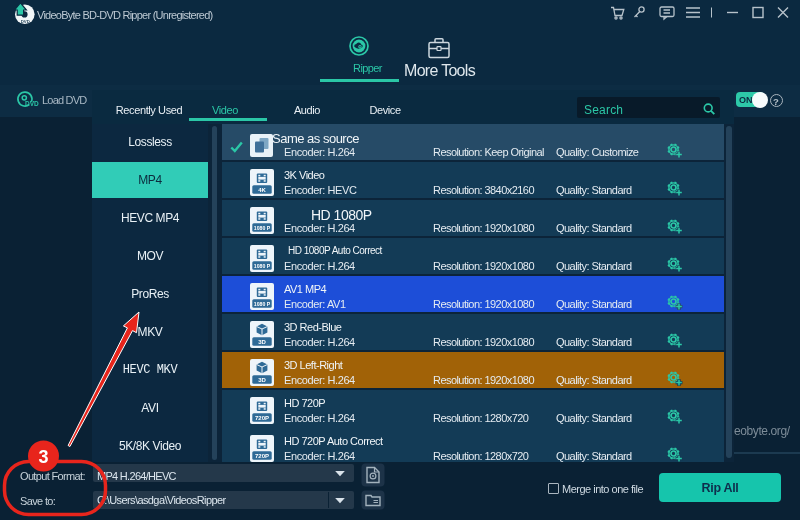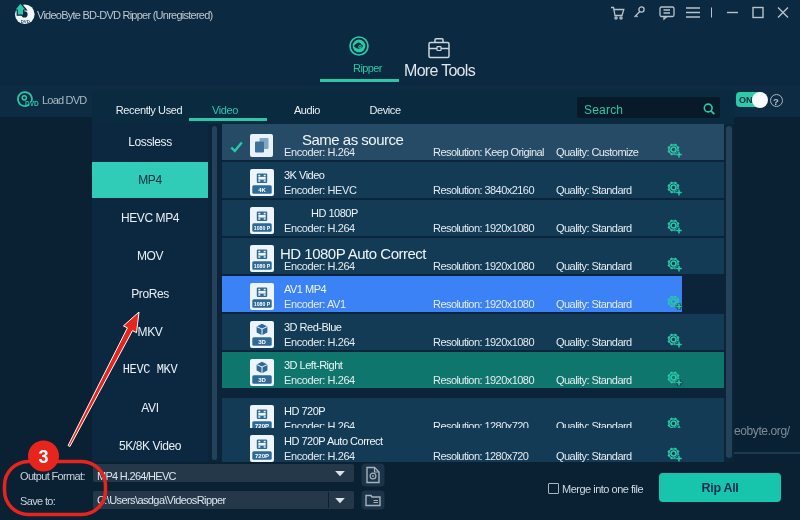--- a/index.html
+++ b/index.html
@@ -120,21 +120,21 @@
 
     <div class="abs" style="left:130px;top:34px;width:502px;height:36px;background:#264b67;">
       <svg width="13" height="12" viewBox="0 0 13 12" style="position:absolute;left:7.5px;top:16.5px;">
         <path d="M1.3 6.5 L4.8 10 L11.8 1.5" fill="none" stroke="#2bc7a7" stroke-width="2.4"></path>
       </svg>
       <svg width="23" height="23" viewBox="0 0 23 23" style="position:absolute;left:28px;top:10px;">
         <rect x="0" y="0" width="23" height="23" rx="2" fill="#e9f2f8"></rect>
         <rect x="9.5" y="4" width="9" height="11" rx="1" fill="#7ea7c4"></rect>
         <rect x="5" y="7.5" width="9" height="11" rx="1" fill="#3f7099"></rect>
       </svg>
-      <div class="abs" style="left:80px;top:6.5px;font-size:15px;letter-spacing:-0.5px;color:#f0f5f8;">Same as source</div>
+      <div class="abs" style="left:50px;top:6.5px;font-size:13px;letter-spacing:-0.5px;color:#f0f5f8;">Same as source</div>
       <div class="abs" style="left:62px;top:21.5px;font-size:11px;letter-spacing:-0.4px;color:#e4ebf1;">Encoder: H.264</div>
       <div class="abs" style="left:211px;top:21.5px;font-size:11px;letter-spacing:-0.55px;color:#e4ebf1;">Resolution: Keep Original</div>
       <div class="abs" style="left:334px;top:21.5px;font-size:11px;letter-spacing:-0.55px;color:#e4ebf1;">Quality: Customize</div>
       <svg width="16" height="16" viewBox="0 0 16 16" style="position:absolute;left:445px;top:19px;">
         <path d="M10.39 8.07 L12.16 8.79 M8.14 10.37 L8.88 12.12 M4.93 10.39 L4.21 12.16 M2.63 8.14 L0.88 8.88 M2.61 4.93 L0.84 4.21 M4.86 2.63 L4.12 0.88 M8.07 2.61 L8.79 0.84 M10.37 4.86 L12.12 4.12 " stroke="#2bc7a7" stroke-width="2.1" fill="none"></path>
         <circle cx="6.5" cy="6.5" r="4.6" fill="none" stroke="#2bc7a7" stroke-width="1.4"></circle>
         <circle cx="6.5" cy="6.5" r="2.5" fill="none" stroke="#2bc7a7" stroke-width="1.7"></circle>
         <path d="M12 8.2 V15 M8.6 11.6 H15.4" stroke="#264b67" stroke-width="3.4" fill="none"></path>
         <path d="M12 8.8 V14.4 M9.2 11.6 H14.8" stroke="#2bc7a7" stroke-width="1.5" fill="none"></path>
       </svg>
@@ -168,21 +168,21 @@
         <rect x="0" y="0" width="24" height="27" rx="2" fill="#eef5fa"></rect>
         <rect x="6.8" y="4.5" width="10.4" height="9.5" rx="1" fill="#2e6a96"></rect>
         <rect x="8.3" y="5.8" width="2" height="1.5" fill="#eef5fa"></rect>
         <rect x="13.7" y="5.8" width="2" height="1.5" fill="#eef5fa"></rect>
         <rect x="8.3" y="11.2" width="2" height="1.5" fill="#eef5fa"></rect>
         <rect x="13.7" y="11.2" width="2" height="1.5" fill="#eef5fa"></rect>
         <rect x="8.3" y="7.9" width="7.4" height="2.7" fill="#eef5fa"></rect>
         <rect x="2.3" y="16.3" width="19.4" height="8.4" rx="1.5" fill="#2e6a96"></rect>
         <text x="12" y="22.8" font-size="5.2" font-weight="bold" fill="#ffffff" text-anchor="middle" letter-spacing="0">1080 P</text>
       </svg>
-      <div class="abs" style="left:62px;top:6.5px;font-size:11px;letter-spacing:-0.5px;color:#f0f5f8;padding-left:27px;">HD 1080P</div>
+      <div class="abs" style="left:62px;top:6.5px;font-size:14px;letter-spacing:-0.5px;color:#f0f5f8;padding-left:27px;">HD 1080P</div>
       <div class="abs" style="left:62px;top:21.5px;font-size:11px;letter-spacing:-0.4px;color:#e4ebf1;">Encoder: H.264</div>
       <div class="abs" style="left:211px;top:21.5px;font-size:11px;letter-spacing:-0.55px;color:#e4ebf1;">Resolution: 1920x1080</div>
       <div class="abs" style="left:334px;top:21.5px;font-size:11px;letter-spacing:-0.55px;color:#e4ebf1;">Quality: Standard</div>
       <svg width="16" height="16" viewBox="0 0 16 16" style="position:absolute;left:445px;top:19px;">
         <path d="M10.39 8.07 L12.16 8.79 M8.14 10.37 L8.88 12.12 M4.93 10.39 L4.21 12.16 M2.63 8.14 L0.88 8.88 M2.61 4.93 L0.84 4.21 M4.86 2.63 L4.12 0.88 M8.07 2.61 L8.79 0.84 M10.37 4.86 L12.12 4.12 " stroke="#2bc7a7" stroke-width="2.1" fill="none"></path>
         <circle cx="6.5" cy="6.5" r="4.6" fill="none" stroke="#2bc7a7" stroke-width="1.4"></circle>
         <circle cx="6.5" cy="6.5" r="2.5" fill="none" stroke="#2bc7a7" stroke-width="1.7"></circle>
         <path d="M12 8.2 V15 M8.6 11.6 H15.4" stroke="#133b56" stroke-width="3.4" fill="none"></path>
         <path d="M12 8.8 V14.4 M9.2 11.6 H14.8" stroke="#2bc7a7" stroke-width="1.5" fill="none"></path>
       </svg>
@@ -192,33 +192,33 @@
         <rect x="0" y="0" width="24" height="27" rx="2" fill="#eef5fa"></rect>
         <rect x="6.8" y="4.5" width="10.4" height="9.5" rx="1" fill="#2e6a96"></rect>
         <rect x="8.3" y="5.8" width="2" height="1.5" fill="#eef5fa"></rect>
         <rect x="13.7" y="5.8" width="2" height="1.5" fill="#eef5fa"></rect>
         <rect x="8.3" y="11.2" width="2" height="1.5" fill="#eef5fa"></rect>
         <rect x="13.7" y="11.2" width="2" height="1.5" fill="#eef5fa"></rect>
         <rect x="8.3" y="7.9" width="7.4" height="2.7" fill="#eef5fa"></rect>
         <rect x="2.3" y="16.3" width="19.4" height="8.4" rx="1.5" fill="#2e6a96"></rect>
         <text x="12" y="22.8" font-size="5.2" font-weight="bold" fill="#ffffff" text-anchor="middle" letter-spacing="0">1080 P</text>
       </svg>
-      <div class="abs" style="left:58px;top:6.5px;font-size:15px;letter-spacing:-0.5px;color:#f0f5f8;">HD 1080P Auto Correct</div>
-      <div class="abs" style="left:62px;top:21.5px;font-size:11px;letter-spacing:-0.4px;color:#e4ebf1;">Encoder: H.264</div>
-      <div class="abs" style="left:211px;top:21.5px;font-size:11px;letter-spacing:-0.55px;color:#e4ebf1;">Resolution: 1920x1080</div>
-      <div class="abs" style="left:334px;top:21.5px;font-size:11px;letter-spacing:-0.55px;color:#e4ebf1;">Quality: Standard</div>
-      <svg width="16" height="16" viewBox="0 0 16 16" style="position:absolute;left:445px;top:19px;">
-        <path d="M10.39 8.07 L12.16 8.79 M8.14 10.37 L8.88 12.12 M4.93 10.39 L4.21 12.16 M2.63 8.14 L0.88 8.88 M2.61 4.93 L0.84 4.21 M4.86 2.63 L4.12 0.88 M8.07 2.61 L8.79 0.84 M10.37 4.86 L12.12 4.12 " stroke="#2bc7a7" stroke-width="2.1" fill="none"></path>
-        <circle cx="6.5" cy="6.5" r="4.6" fill="none" stroke="#2bc7a7" stroke-width="1.4"></circle>
-        <circle cx="6.5" cy="6.5" r="2.5" fill="none" stroke="#2bc7a7" stroke-width="1.7"></circle>
-        <path d="M12 8.2 V15 M8.6 11.6 H15.4" stroke="#133b56" stroke-width="3.4" fill="none"></path>
-        <path d="M12 8.8 V14.4 M9.2 11.6 H14.8" stroke="#2bc7a7" stroke-width="1.5" fill="none"></path>
-      </svg>
-    </div>
-    <div class="abs" style="left:130px;top:186px;width:460px;height:36px;background:#3b82f6;">
+      <div class="abs" style="left:66px;top:6.5px;font-size:10px;letter-spacing:-0.5px;color:#f0f5f8;">HD 1080P Auto Correct</div>
+      <div class="abs" style="left:62px;top:21.5px;font-size:11px;letter-spacing:-0.4px;color:#e4ebf1;">Encoder: H.264</div>
+      <div class="abs" style="left:211px;top:21.5px;font-size:11px;letter-spacing:-0.55px;color:#e4ebf1;">Resolution: 1920x1080</div>
+      <div class="abs" style="left:334px;top:21.5px;font-size:11px;letter-spacing:-0.55px;color:#e4ebf1;">Quality: Standard</div>
+      <svg width="16" height="16" viewBox="0 0 16 16" style="position:absolute;left:445px;top:19px;">
+        <path d="M10.39 8.07 L12.16 8.79 M8.14 10.37 L8.88 12.12 M4.93 10.39 L4.21 12.16 M2.63 8.14 L0.88 8.88 M2.61 4.93 L0.84 4.21 M4.86 2.63 L4.12 0.88 M8.07 2.61 L8.79 0.84 M10.37 4.86 L12.12 4.12 " stroke="#2bc7a7" stroke-width="2.1" fill="none"></path>
+        <circle cx="6.5" cy="6.5" r="4.6" fill="none" stroke="#2bc7a7" stroke-width="1.4"></circle>
+        <circle cx="6.5" cy="6.5" r="2.5" fill="none" stroke="#2bc7a7" stroke-width="1.7"></circle>
+        <path d="M12 8.2 V15 M8.6 11.6 H15.4" stroke="#133b56" stroke-width="3.4" fill="none"></path>
+        <path d="M12 8.8 V14.4 M9.2 11.6 H14.8" stroke="#2bc7a7" stroke-width="1.5" fill="none"></path>
+      </svg>
+    </div>
+    <div class="abs" style="left:130px;top:186px;width:502px;height:36px;background:#1d4ed8;">
       <svg width="24" height="27" viewBox="0 0 24 27" style="position:absolute;left:27.5px;top:7px;">
         <rect x="0" y="0" width="24" height="27" rx="2" fill="#eef5fa"></rect>
         <rect x="6.8" y="4.5" width="10.4" height="9.5" rx="1" fill="#2e6a96"></rect>
         <rect x="8.3" y="5.8" width="2" height="1.5" fill="#eef5fa"></rect>
         <rect x="13.7" y="5.8" width="2" height="1.5" fill="#eef5fa"></rect>
         <rect x="8.3" y="11.2" width="2" height="1.5" fill="#eef5fa"></rect>
         <rect x="13.7" y="11.2" width="2" height="1.5" fill="#eef5fa"></rect>
         <rect x="8.3" y="7.9" width="7.4" height="2.7" fill="#eef5fa"></rect>
         <rect x="2.3" y="16.3" width="19.4" height="8.4" rx="1.5" fill="#2e6a96"></rect>
         <text x="12" y="22.8" font-size="5.2" font-weight="bold" fill="#ffffff" text-anchor="middle" letter-spacing="0">1080 P</text>
@@ -248,41 +248,41 @@
       <div class="abs" style="left:211px;top:21.5px;font-size:11px;letter-spacing:-0.55px;color:#e4ebf1;">Resolution: 1920x1080</div>
       <div class="abs" style="left:334px;top:21.5px;font-size:11px;letter-spacing:-0.55px;color:#e4ebf1;">Quality: Standard</div>
       <svg width="16" height="16" viewBox="0 0 16 16" style="position:absolute;left:445px;top:19px;">
         <path d="M10.39 8.07 L12.16 8.79 M8.14 10.37 L8.88 12.12 M4.93 10.39 L4.21 12.16 M2.63 8.14 L0.88 8.88 M2.61 4.93 L0.84 4.21 M4.86 2.63 L4.12 0.88 M8.07 2.61 L8.79 0.84 M10.37 4.86 L12.12 4.12 " stroke="#2bc7a7" stroke-width="2.1" fill="none"></path>
         <circle cx="6.5" cy="6.5" r="4.6" fill="none" stroke="#2bc7a7" stroke-width="1.4"></circle>
         <circle cx="6.5" cy="6.5" r="2.5" fill="none" stroke="#2bc7a7" stroke-width="1.7"></circle>
         <path d="M12 8.2 V15 M8.6 11.6 H15.4" stroke="#133b56" stroke-width="3.4" fill="none"></path>
         <path d="M12 8.8 V14.4 M9.2 11.6 H14.8" stroke="#2bc7a7" stroke-width="1.5" fill="none"></path>
       </svg>
     </div>
-    <div class="abs" style="left:130px;top:262px;width:502px;height:36px;background:#0f766e;">
+    <div class="abs" style="left:130px;top:262px;width:502px;height:36px;background:#a16207;">
       <svg width="24" height="27" viewBox="0 0 24 27" style="position:absolute;left:27.5px;top:7px;">
         <rect x="0" y="0" width="24" height="27" rx="2" fill="#eef5fa"></rect>
         <path d="M12 2.8 L17.4 5.5 V11.5 L12 14.2 L6.6 11.5 V5.5 Z" fill="#2e6a96"></path>
         <path d="M6.6 5.5 L12 8 L17.4 5.5 M12 8 V14.2" stroke="#eef5fa" stroke-width="1" fill="none"></path>
         <rect x="2.3" y="16.3" width="19.4" height="8.4" rx="1.5" fill="#2e6a96"></rect>
         <text x="12" y="22.8" font-size="6" font-weight="bold" fill="#ffffff" text-anchor="middle" letter-spacing="0">3D</text>
       </svg>
       <div class="abs" style="left:62px;top:6.5px;font-size:11px;letter-spacing:-0.5px;color:#f0f5f8;">3D Left-Right</div>
       <div class="abs" style="left:62px;top:21.5px;font-size:11px;letter-spacing:-0.4px;color:#e4ebf1;">Encoder: H.264</div>
       <div class="abs" style="left:211px;top:21.5px;font-size:11px;letter-spacing:-0.55px;color:#e4ebf1;">Resolution: 1920x1080</div>
       <div class="abs" style="left:334px;top:21.5px;font-size:11px;letter-spacing:-0.55px;color:#e4ebf1;">Quality: Standard</div>
       <svg width="16" height="16" viewBox="0 0 16 16" style="position:absolute;left:445px;top:19px;">
         <path d="M10.39 8.07 L12.16 8.79 M8.14 10.37 L8.88 12.12 M4.93 10.39 L4.21 12.16 M2.63 8.14 L0.88 8.88 M2.61 4.93 L0.84 4.21 M4.86 2.63 L4.12 0.88 M8.07 2.61 L8.79 0.84 M10.37 4.86 L12.12 4.12 " stroke="#2bc7a7" stroke-width="2.1" fill="none"></path>
         <circle cx="6.5" cy="6.5" r="4.6" fill="none" stroke="#2bc7a7" stroke-width="1.4"></circle>
         <circle cx="6.5" cy="6.5" r="2.5" fill="none" stroke="#2bc7a7" stroke-width="1.7"></circle>
         <path d="M12 8.2 V15 M8.6 11.6 H15.4" stroke="#133b56" stroke-width="3.4" fill="none"></path>
         <path d="M12 8.8 V14.4 M9.2 11.6 H14.8" stroke="#2bc7a7" stroke-width="1.5" fill="none"></path>
       </svg>
     </div>
-    <div class="abs" style="left:130px;top:308px;width:502px;height:48px;background:#133b56;">
+    <div class="abs" style="left:130px;top:300px;width:502px;height:48px;background:#133b56;">
       <svg width="24" height="27" viewBox="0 0 24 27" style="position:absolute;left:27.5px;top:7px;">
         <rect x="0" y="0" width="24" height="27" rx="2" fill="#eef5fa"></rect>
         <rect x="6.8" y="4.5" width="10.4" height="9.5" rx="1" fill="#2e6a96"></rect>
         <rect x="8.3" y="5.8" width="2" height="1.5" fill="#eef5fa"></rect>
         <rect x="13.7" y="5.8" width="2" height="1.5" fill="#eef5fa"></rect>
         <rect x="8.3" y="11.2" width="2" height="1.5" fill="#eef5fa"></rect>
         <rect x="13.7" y="11.2" width="2" height="1.5" fill="#eef5fa"></rect>
         <rect x="8.3" y="7.9" width="7.4" height="2.7" fill="#eef5fa"></rect>
         <rect x="2.3" y="16.3" width="19.4" height="8.4" rx="1.5" fill="#2e6a96"></rect>
         <text x="12" y="22.8" font-size="6" font-weight="bold" fill="#ffffff" text-anchor="middle" letter-spacing="0">720P</text>

